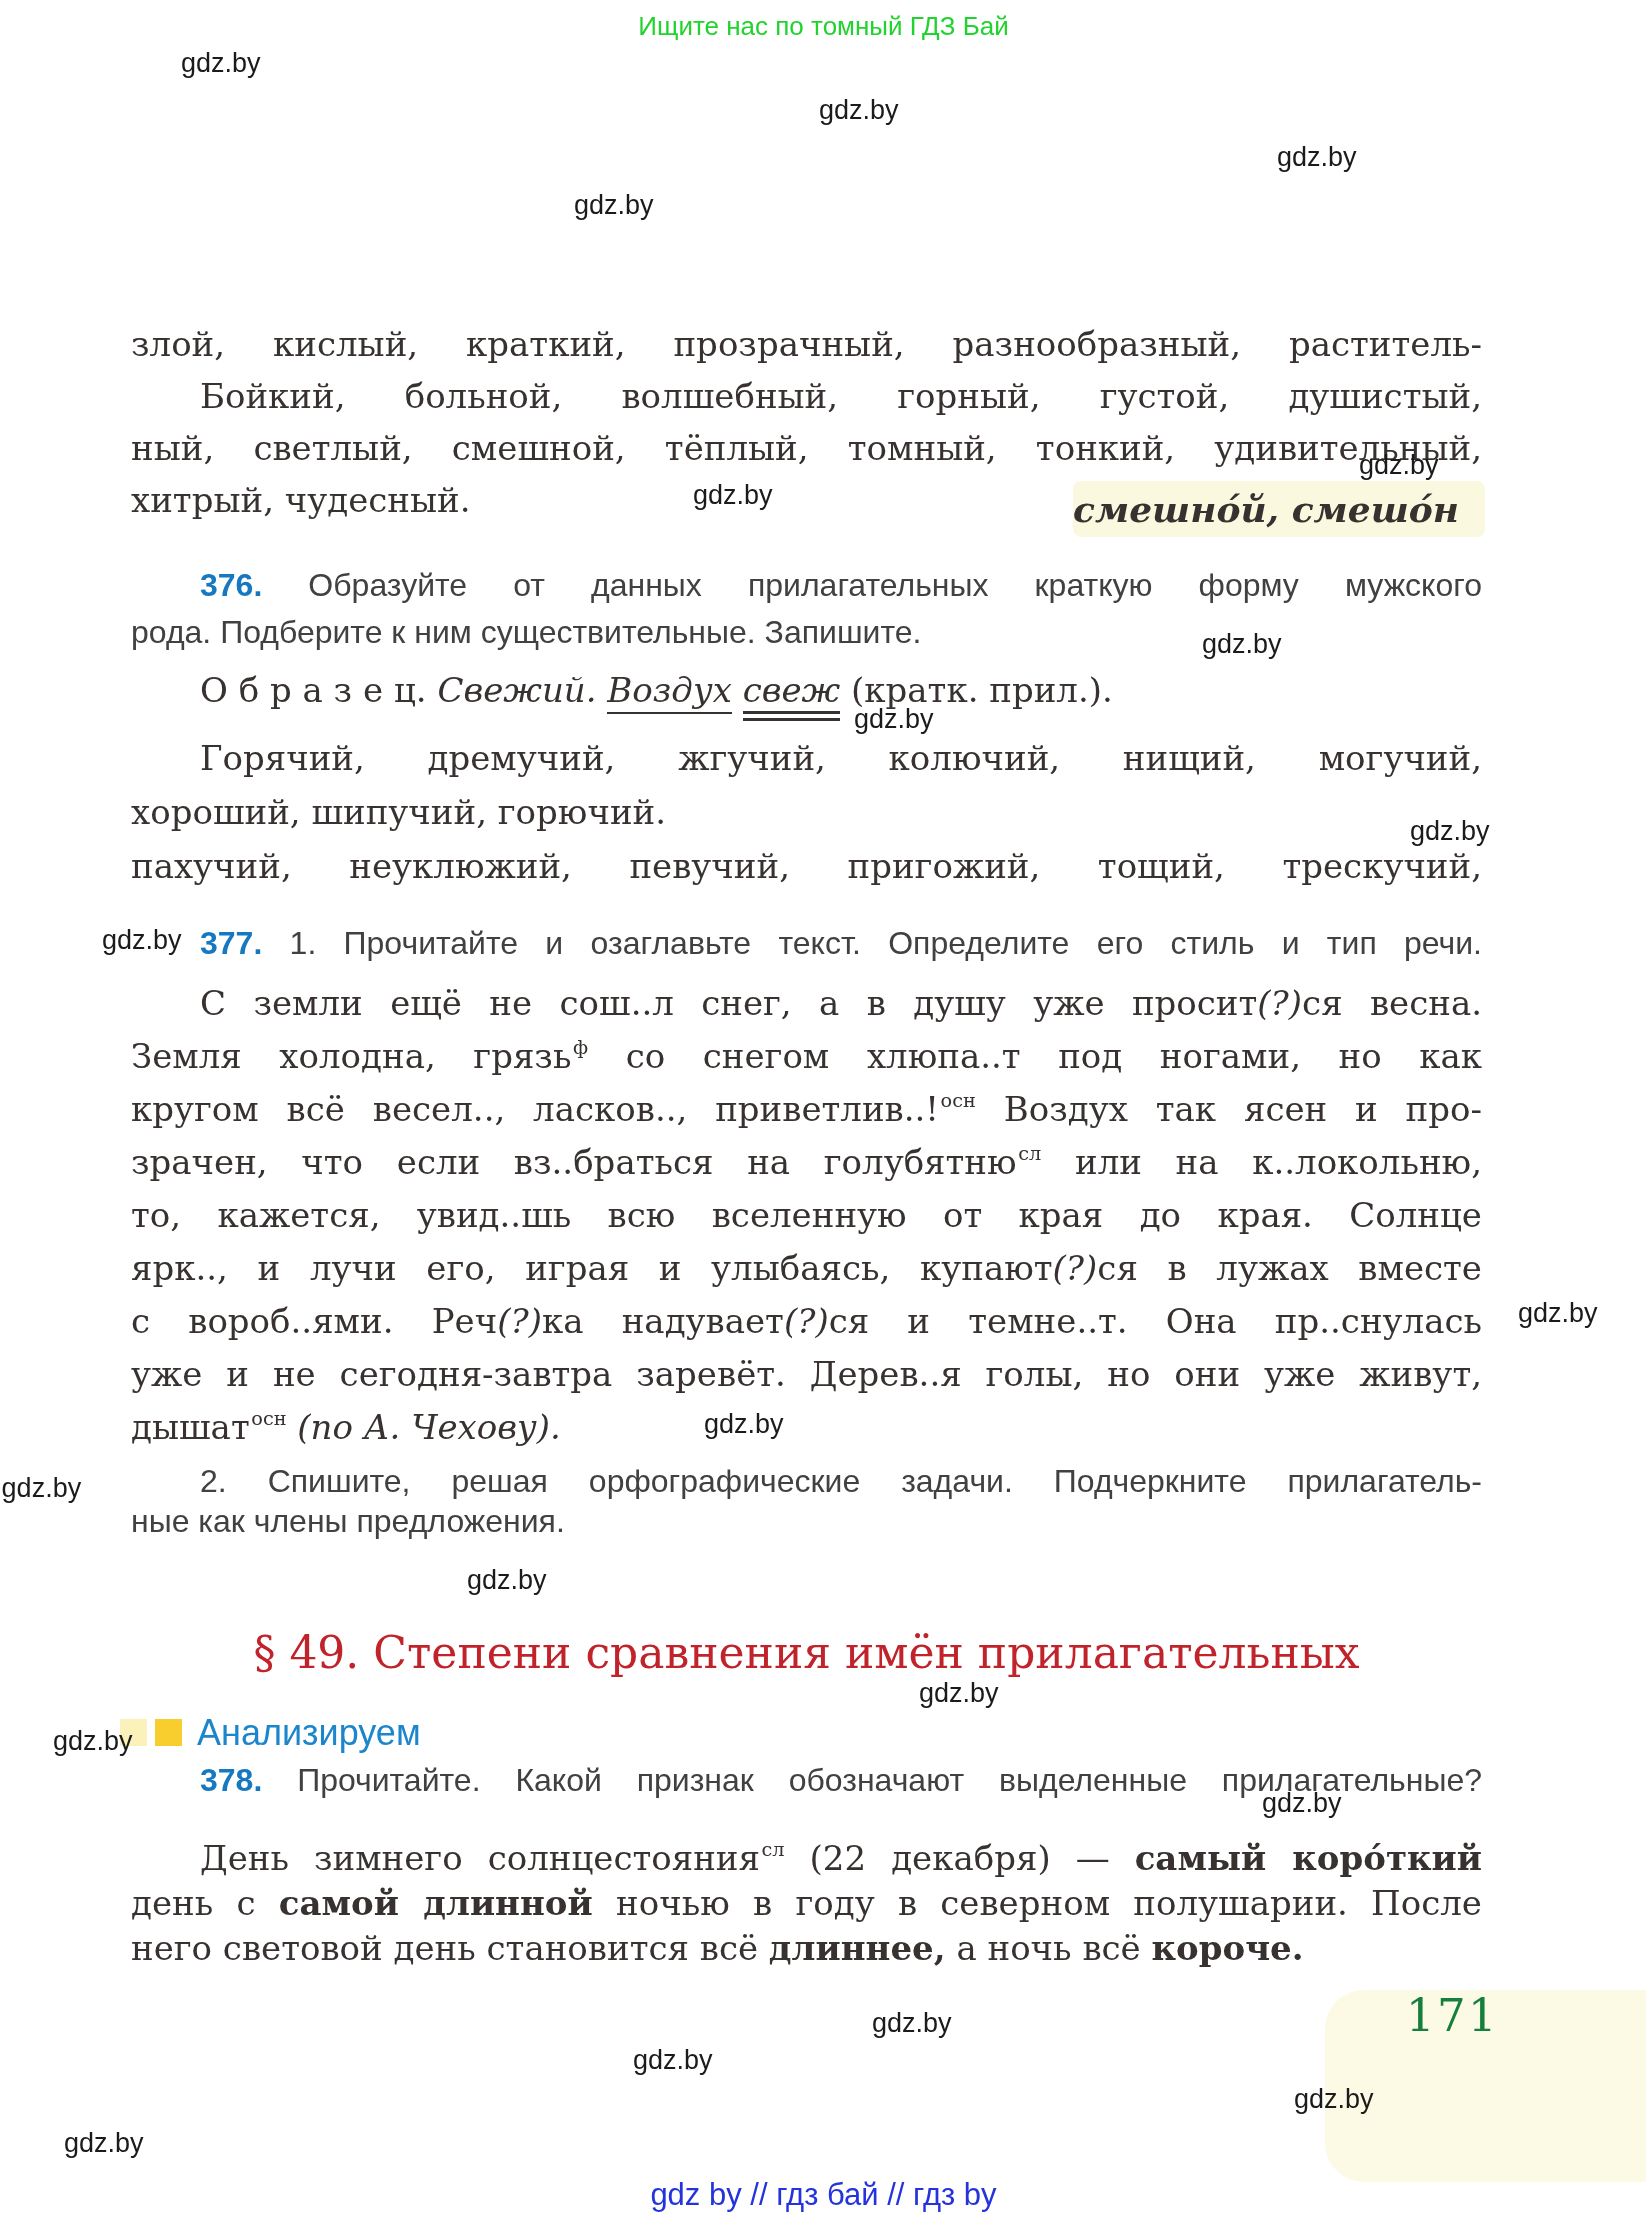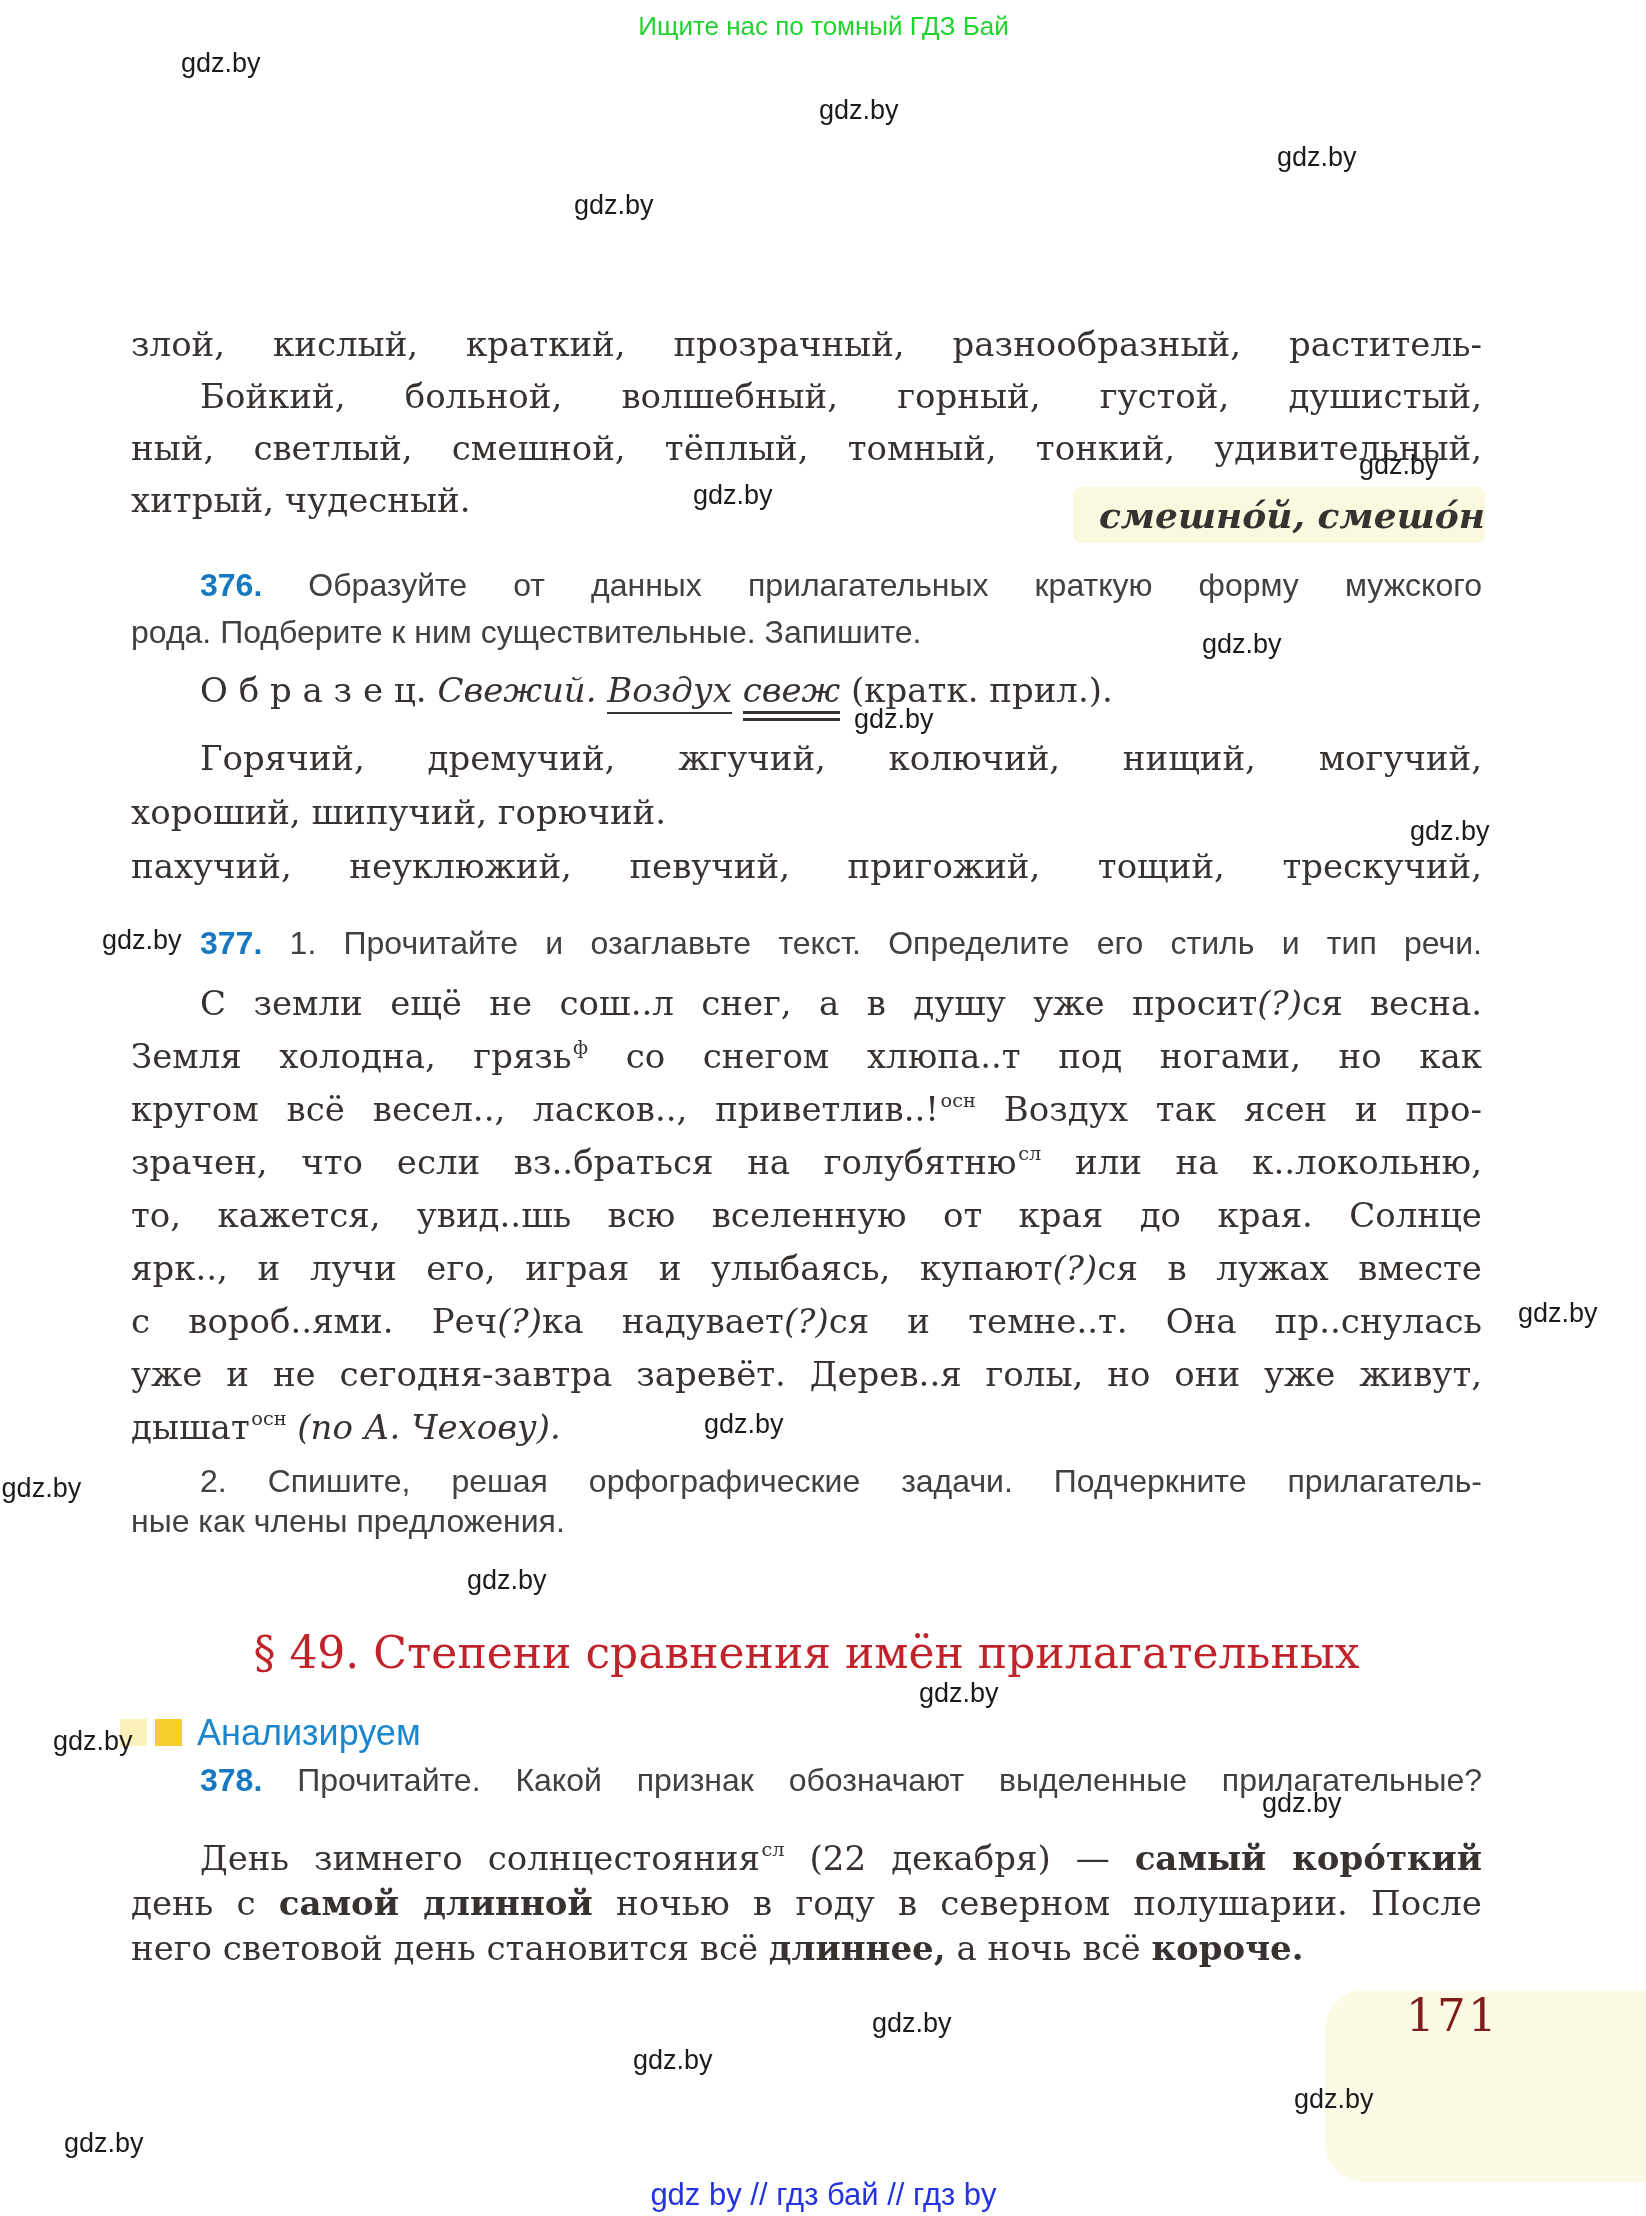--- a/index.html
+++ b/index.html
@@ -36,21 +36,21 @@
   
   .st-num{color:#1678c0;font-weight:700;font-family:"Liberation Sans",sans-serif;}
   .st-i{font-style:italic;}
   .st-b{font-weight:700;}
   .st-sup{font-size:19.3px;position:relative;top:-13.7px;margin-left:1.6px;line-height:0;}
   .st-u{border-bottom:2.4px solid #37312f;padding-bottom:1.6px;}
   .st-uu{border-bottom:10.5px double #37312f;padding-bottom:0.8px;}
   
   .ybox{
     position:absolute;background:#fbf8e0;border-radius:8px;
-    display:flex;align-items:center;justify-content:flex-end;z-index:2;margin-top:6px;
+    display:flex;align-items:center;justify-content:flex-start;z-index:2;
   }
   .yb-text{font-family:"DejaVu Serif",serif;font-size:36px;color:#37312f;white-space:nowrap;}
   
   .sec-title{
     position:absolute;top:1626px;left:131px;width:1351px;text-align:center;
     font-family:"DejaVu Serif",serif;font-weight:400;font-size:44px;line-height:53px;
     color:#c1232b;
   }
   .sq{position:absolute;width:27px;height:27px;top:1719px;}
   .sq1{left:120px;background:#fbf2bb;}
@@ -59,21 +59,21 @@
     position:absolute;left:197px;top:1713px;font-size:36px;line-height:40px;
     color:#1b86cc;font-family:"Liberation Sans",sans-serif;
   }
   
   .pagebox{
     position:absolute;left:1325px;top:1990px;width:338px;height:192px;
     background:#fcf9e4;border-radius:39px 0 0 39px;z-index:1;
   }
   .pagenum{
     position:absolute;left:81px;top:1.6px;font-family:"DejaVu Serif",serif;
-    font-size:45px;line-height:48px;color:#7f1d1d;letter-spacing:2.4px;
+    font-size:45px;line-height:48px;color:#15803d;letter-spacing:2.4px;
   }
   .footer{
     position:absolute;top:2177px;left:0;width:100%;text-align:center;
     font-size:31px;line-height:35px;color:#2533dd;z-index:6;
   }
 </style>
 </head>
 <body>
 
 <div class="page">

